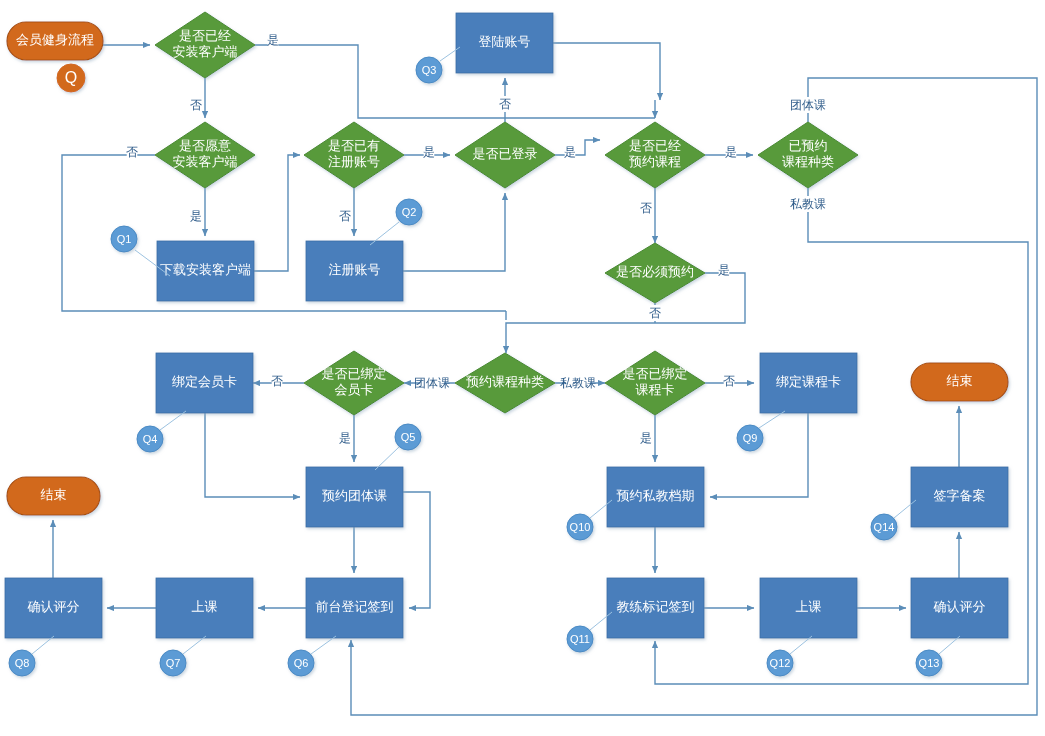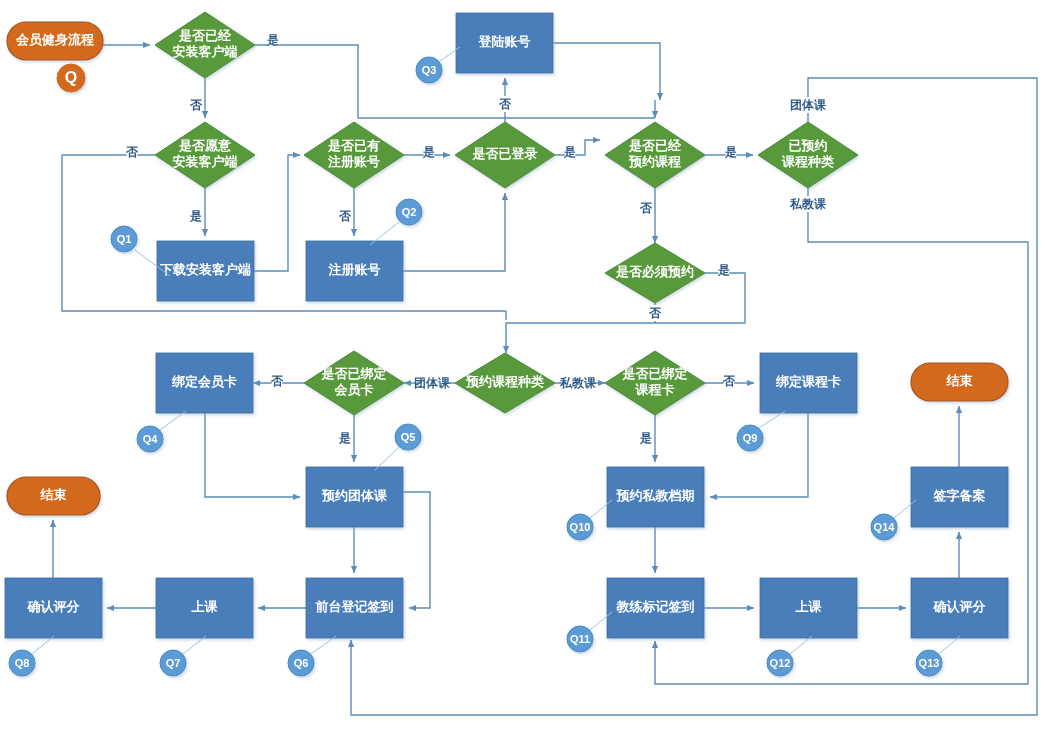--- a/index.html
+++ b/index.html
@@ -1,20 +1,20 @@
 <!DOCTYPE html>
 <html><head>
 <meta charset="utf-8">
 <style>
   html,body{margin:0;padding:0;background:#ffffff;}
   body{
     font-family:"Liberation Sans","DejaVu Sans",sans-serif;
     width:1045px;height:736px;overflow:hidden;
   }
-  #canvas{position:relative;width:1045px;height:736px;font-weight:bold;}
+  #canvas{position:relative;width:1045px;height:736px;}
   svg{display:block;}
   .nodeText{
     fill:#ffffff;font-size:13px;font-family:"Liberation Sans","DejaVu Sans",sans-serif;
     text-anchor:middle;dominant-baseline:middle;
   }
   .edgeLabel{
     fill:#2f5c8a;font-size:12px;font-family:"Liberation Sans","DejaVu Sans",sans-serif;
     text-anchor:middle;dominant-baseline:middle;
   }
   .badgeText{

